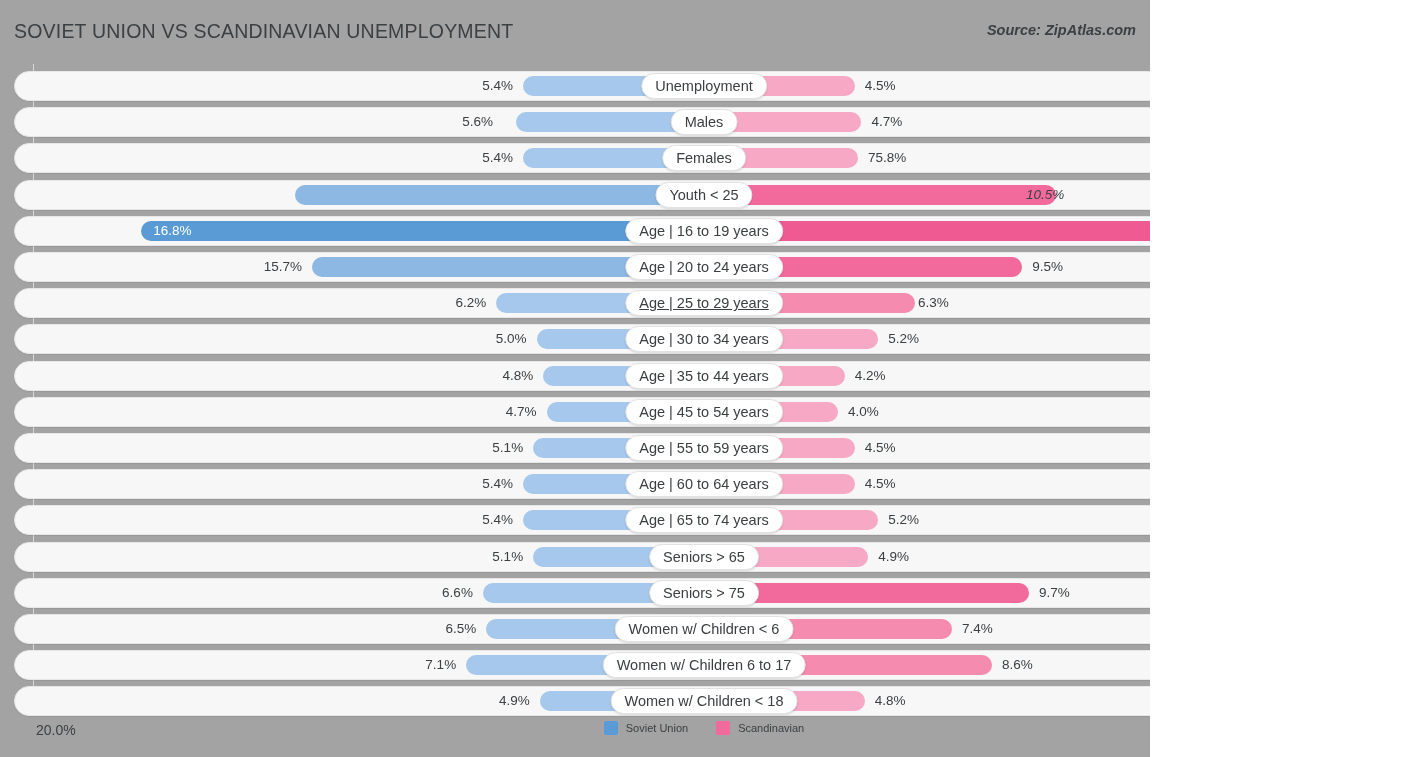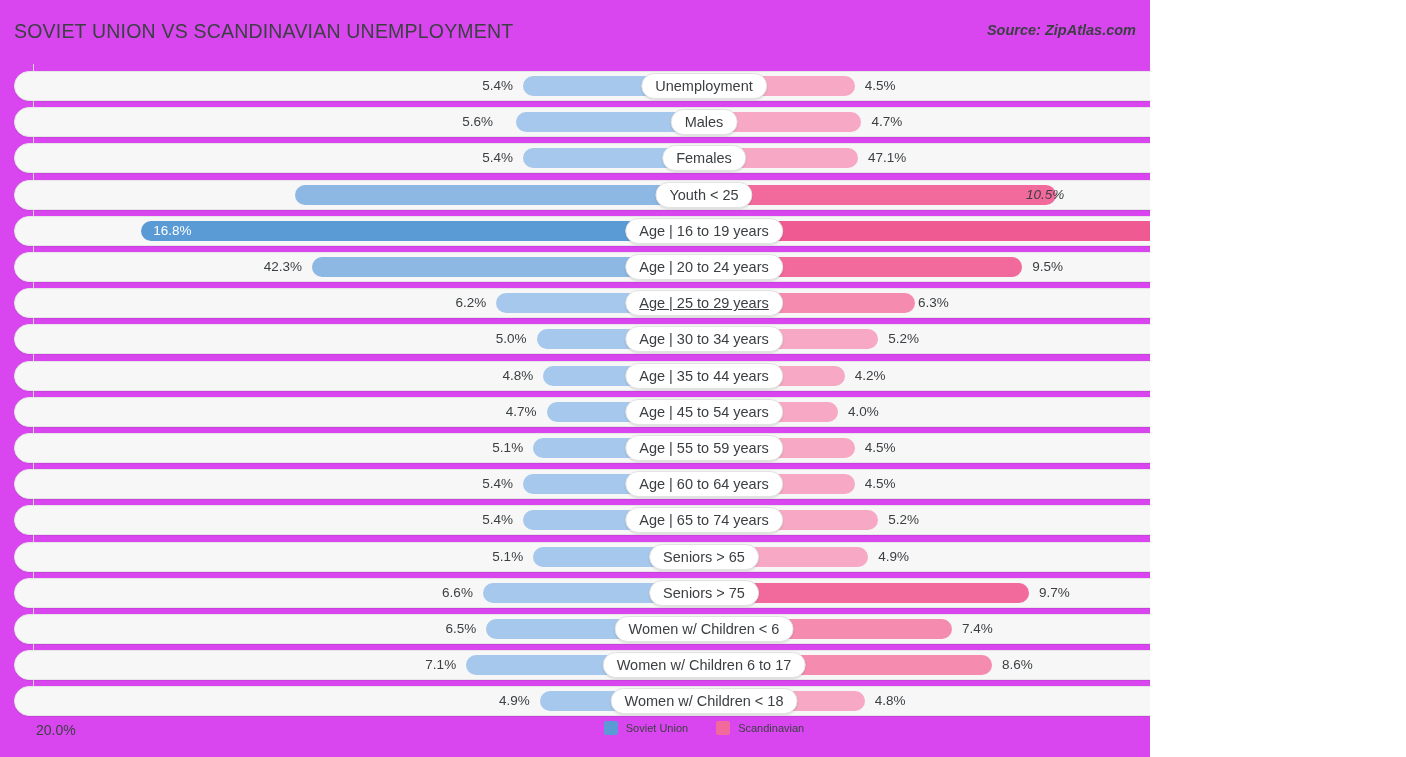--- a/index.html
+++ b/index.html
@@ -5,21 +5,21 @@
   * { box-sizing: border-box; }
   html, body {
     margin: 0; padding: 0;
     background: #ffffff;
     font-family: "Liberation Sans", sans-serif;
   }
   #page {
     position: relative;
     width: 1150px;
     height: 757px;
-    background: #d946ef;
+    background: #a3a3a3;
     overflow: hidden;
   }
   
   #title {
     position: absolute;
     left: 14px; top: 20px;
     font-size: 19.5px;
     letter-spacing: .2px;
     color: #3c4043;
     font-weight: 400;
@@ -177,21 +177,21 @@
           <div class="val val-out-left" style="left: 378px; width: 100px;">5.6%</div>
           <div class="val val-out-right" style="left: 856.45px; width: 100px;">4.7%</div>
           <div class="pill" style="left: 689px;">Males</div>
         </div>
       </div>
       <div class="row" style="top: 79.4px;">
         <div class="row-inner">
           <div class="bar bar-left" style="left: 508.1px; width: 180.9px; background: rgb(166, 200, 236);"></div>
           <div class="bar bar-right" style="left: 689px; width: 154.1px; background: rgb(247, 168, 196);"></div>
           <div class="val val-out-left" style="left: 398.1px; width: 100px;">5.4%</div>
-          <div class="val val-out-right" style="left: 853.1px; width: 100px;">47.1%</div>
+          <div class="val val-out-right" style="left: 853.1px; width: 100px;">75.8%</div>
           <div class="pill" style="left: 689px;">Females</div>
         </div>
       </div>
       <div class="row" style="top: 115.6px;">
         <div class="row-inner">
           <div class="bar bar-left" style="left: 280.3px; width: 408.7px; background: rgb(140, 184, 227);"></div>
           <div class="bar bar-right" style="left: 689px; width: 351.75px; background: rgb(242, 105, 156);"></div>
           <div class="val val-out-left" style="left: 170.3px; width: 100px; margin-top: 45px;">12.2%</div>
           <div class="val val-out-right" style="left: 1011px; width: 100px; font-style: italic;">10.5%</div>
           <div class="pill" style="left: 689px;">Youth &lt; 25</div>
@@ -203,21 +203,21 @@
           <div class="bar bar-right" style="left: 689px; width: 515.9px; background: rgb(239, 90, 146);"></div>
           <div class="val val-in" style="left: 138.2px; text-align: left;">16.8%</div>
           <div class="val val-in" style="left: 1148.9px; width: 46px; text-align: right;">15.4%</div>
           <div class="pill" style="left: 689px;">Age | 16 to 19 years</div>
         </div>
       </div>
       <div class="row" style="top: 188px;">
         <div class="row-inner">
           <div class="bar bar-left" style="left: 297.05px; width: 391.95px; background: rgb(140, 184, 227);"></div>
           <div class="bar bar-right" style="left: 689px; width: 318.25px; background: rgb(242, 105, 156);"></div>
-          <div class="val val-out-left" style="left: 187.05px; width: 100px;">42.3%</div>
+          <div class="val val-out-left" style="left: 187.05px; width: 100px;">15.7%</div>
           <div class="val val-out-right" style="left: 1017.25px; width: 100px;">9.5%</div>
           <div class="pill" style="left: 689px;">Age | 20 to 24 years</div>
         </div>
       </div>
       <div class="row" style="top: 224.2px;">
         <div class="row-inner">
           <div class="bar bar-left" style="left: 481.3px; width: 207.7px; background: rgb(166, 200, 236);"></div>
           <div class="bar bar-right" style="left: 689px; width: 211.05px; background: rgb(245, 140, 176);"></div>
           <div class="val val-out-left" style="left: 371.3px; width: 100px;">6.2%</div>
           <div class="val val-out-right" style="left: 903px; width: 100px;">6.3%</div>

